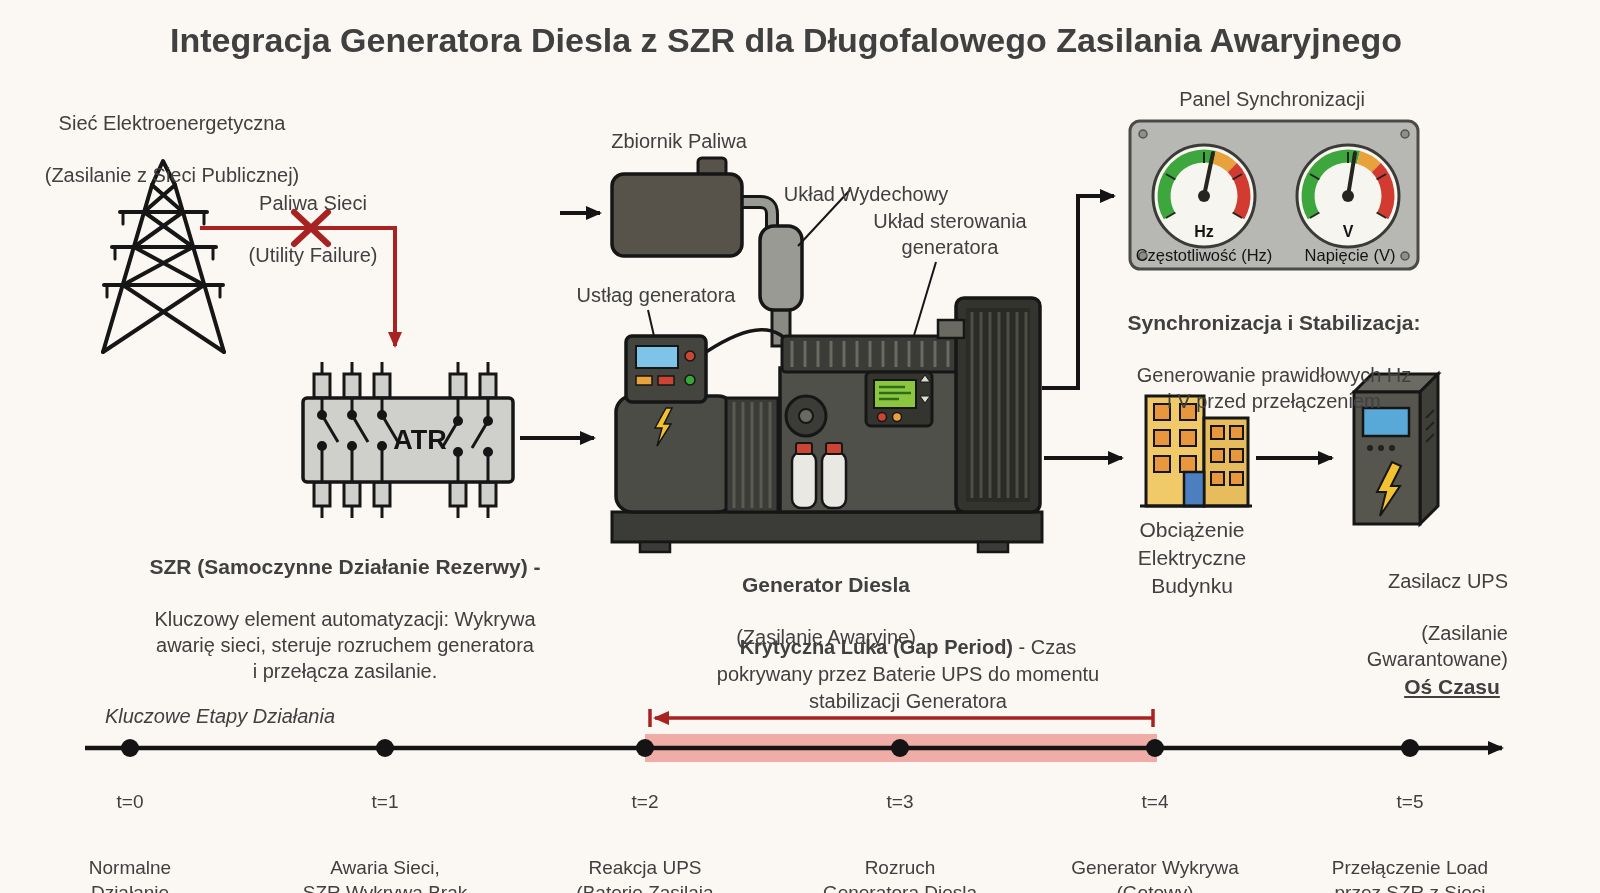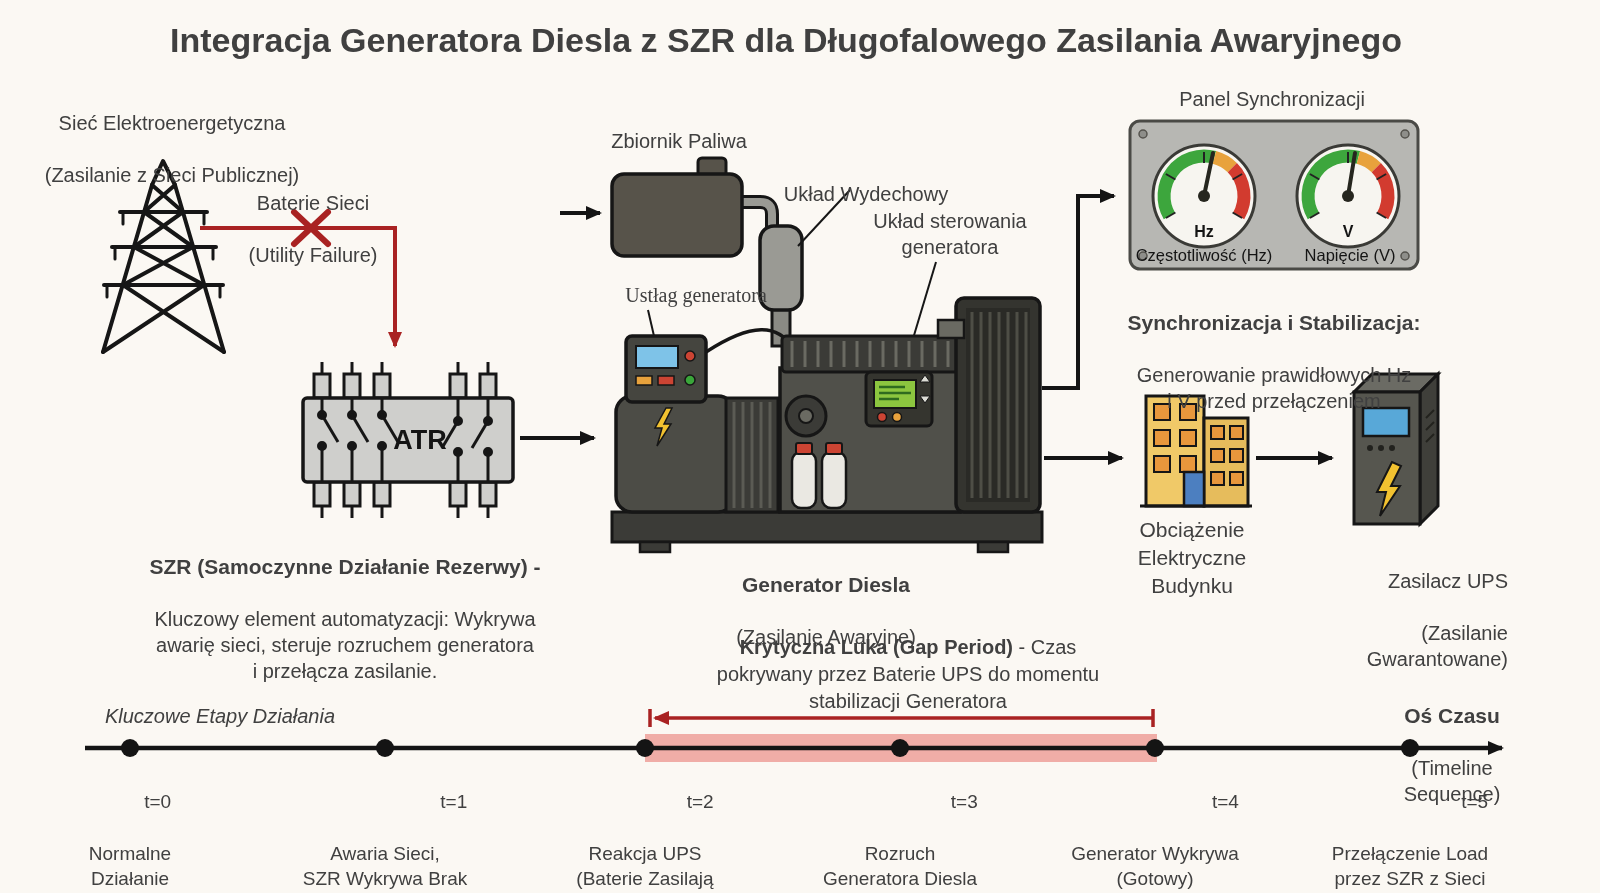--- a/index.html
+++ b/index.html
@@ -26,21 +26,21 @@
   }
   .bold { font-weight: bold; }
   .sz21 { font-size: 21px; }
   .title {
     font-size: 34px;
     font-weight: bold;
     white-space: nowrap;
     line-height: 40px;
   }
   .event { font-size: 19px; line-height: 25px; }
-  .event .etime { margin-bottom: 2px; text-align: right; }
+  .event .etime { margin-bottom: 16px; }
 </style>
 </head>
 <body>
 
 <div id="canvas">
 
   <svg class="layer" width="1600" height="893" viewBox="0 0 1600 893">
     <defs>
       <marker id="ahB" markerUnits="userSpaceOnUse" markerWidth="20" markerHeight="16" refX="14" refY="8" orient="auto">
         <path d="M0,1 L16,8 L0,15 Z" fill="#141414"></path>
@@ -288,36 +288,36 @@
   </svg>
 
   <div class="lbl title" style="left:786px; top:20px;">Integracja Generatora Diesla z SZR dla Długofalowego Zasilania Awaryjnego</div>
 
   <div class="lbl" style="left:172px; top:84px;">
     <div>Sieć Elektroenergetyczna</div>
     <div>(Zasilanie z Sieci Publicznej)</div>
   </div>
 
   <div class="lbl" style="left:313px; top:164px;">
-    <div>Baterie Sieci</div>
+    <div>Paliwa Sieci</div>
     <div>(Utility Failure)</div>
   </div>
 
   <div class="lbl" style="left:345px; top:528px;">
     <div class="bold sz21">SZR (Samoczynne Działanie Rezerwy) -</div>
     <div>Kluczowy element automatyzacji: Wykrywa
 awarię sieci, steruje rozruchem generatora
 i przełącza zasilanie.</div>
   </div>
 
   <div class="lbl" style="left:679px; top:128px;">Zbiornik Paliwa</div>
   <div class="lbl" style="left:866px; top:153px;margin-top:28px;">Układ Wydechowy</div>
   <div class="lbl" style="left:950px; top:208px;">Układ sterowania
 generatora</div>
-  <div class="lbl" style="left:696px; top:282px;font-family:Liberation Serif, serif;">Ustłag generatora</div>
+  <div class="lbl" style="left:656px; top:282px;">Ustłag generatora</div>
 
   <div class="lbl" style="left:826px; top:546px;">
     <div class="bold sz21">Generator Diesla</div>
     <div>(Zasilanie Awaryjne)</div>
   </div>
 
   <div class="lbl" style="left:1272px; top:86px;">Panel Synchronizacji</div>
 
   <div class="lbl" style="left:1274px; top:284px;">
     <div class="bold sz21">Synchronizacja i Stabilizacja:</div>
@@ -333,23 +333,22 @@
     <div>Zasilacz UPS</div>
     <div>(Zasilanie Gwarantowane)</div>
   </div>
 
   <div class="lbl" style="left:220px; top:703px;font-style:italic;">Kluczowe Etapy Działania</div>
 
   <div class="lbl" style="left:908px; top:634px; line-height:27px;"><span class="bold">Krytyczna Luka (Gap Period)</span><span> - Czas
 pokrywany przez Baterie UPS do momentu
 stabilizacji Generatora</span></div>
 
-  <div class="lbl" style="left:1452px; top:677px;">
+  <div class="lbl" style="left:1452px; top:648px;text-decoration:underline;">
     <div class="bold sz21">Oś Czasu</div>
-    <div>(Timeline Sequence)</div>
   </div>
 
   <div class="lbl event" style="left:130px; top:764px;">
     <div class="etime">t=0</div>
     <div class="etext">Normalne
 Działanie</div>
   </div>
   <div class="lbl event" style="left:385px; top:764px;">
     <div class="etime">t=1</div>
     <div class="etext">Awaria Sieci,

